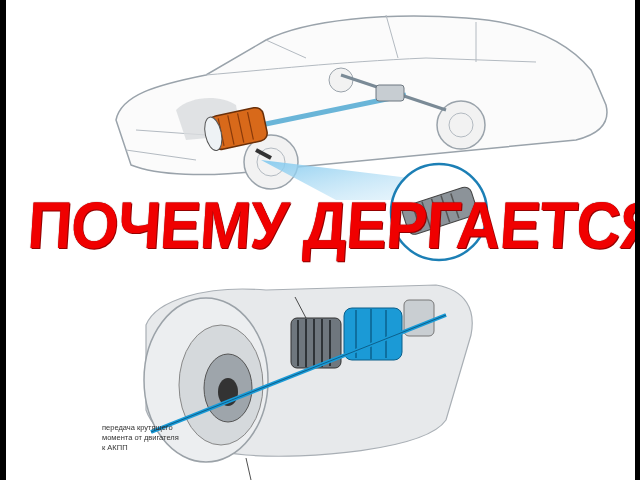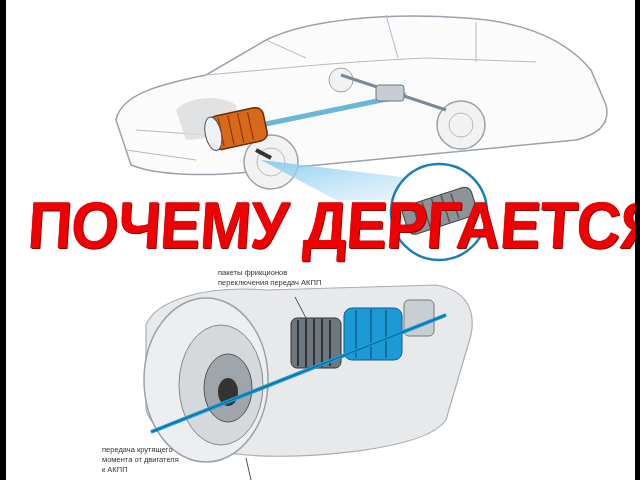--- a/index.html
+++ b/index.html
@@ -79,17 +79,16 @@
     <path d="M350 310 v48 M365 309 v50 M380 310 v48" stroke="#0e6fa0" stroke-width="2"></path>
     <rect x="398" y="300" width="30" height="36" rx="5" fill="#c9ced2" stroke="#777"></rect>
 
     <path d="M145 432 L440 315" stroke="#1a9bd7" stroke-width="4"></path>
     <path d="M145 432 L440 315" stroke="#0d5f8b" stroke-width="1"></path>
 
     <path d="M289 297 L300 318" stroke="#222" stroke-width="0.8"></path>
     <path d="M240 458 L245 480" stroke="#222" stroke-width="0.8"></path>
   </svg>
 
-  <div class="label" style="left:212px; top:268px; width:120px;">пакеты фрикционов переключения передач АКПП</div>
-  <div class="label" style="left:96px; top:423px; width:78px;margin-top:22px;">передача крутящего момента от двигателя к АКПП</div>
+  <div class="label" style="left:96px; top:423px; width:78px;">передача крутящего момента от двигателя к АКПП</div>
 
   <div class="title">ПОЧЕМУ ДЕРГАЕТСЯ АКПП</div>
 </div>
 
 </body></html>

